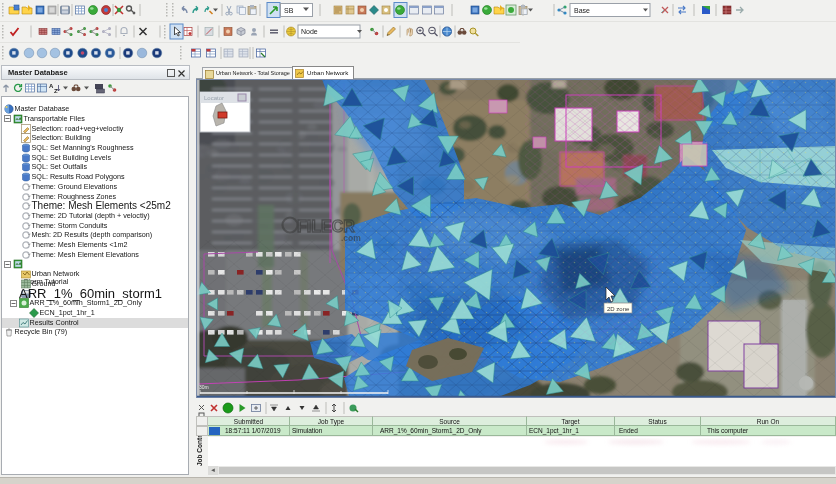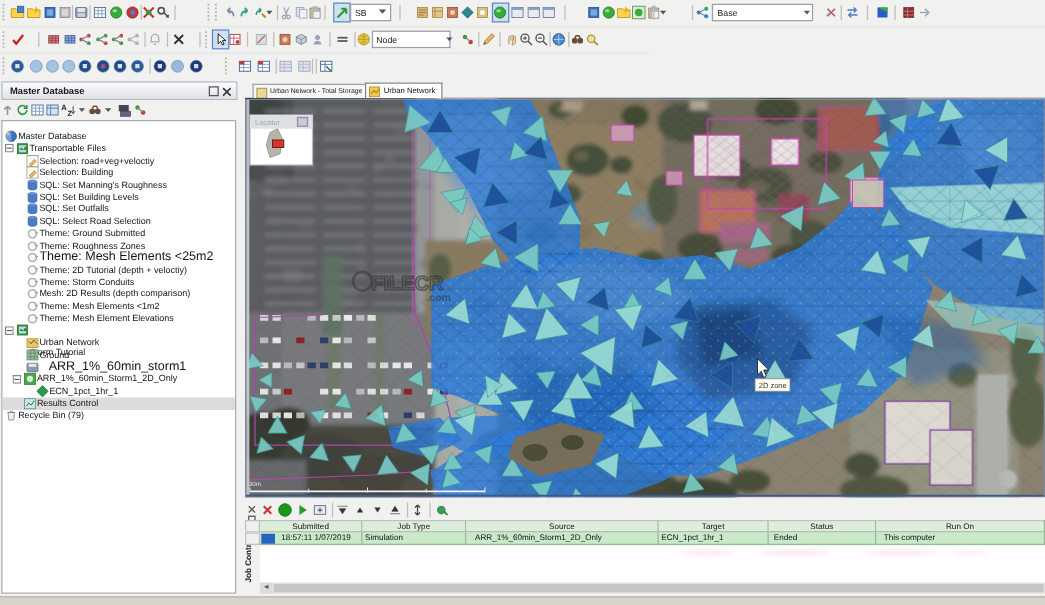--- a/index.html
+++ b/index.html
@@ -471,26 +471,26 @@
       <div class="abs" style="left:29.5px;top:55.7px;font-size:7.2px;color:#151515;white-space:nowrap;line-height:10px">SQL: Set Building Levels</div>
       <svg class="abs" style="left:19px;top:65.39999999999999px" width="10" height="10">
         <ellipse cx="5" cy="2.5" rx="3.5" ry="1.5" fill="#6a9ad8" stroke="#2a5a9a" stroke-width=".5"></ellipse>
         <path d="M1.5 2.5v5c0 .8 1.6 1.5 3.5 1.5s3.5-.7 3.5-1.5v-5" fill="#4a7ac8" stroke="#2a5a9a" stroke-width=".5"></path>
       </svg>
       <div class="abs" style="left:29.5px;top:65.39999999999999px;font-size:7.2px;color:#151515;white-space:nowrap;line-height:10px">SQL: Set Outfalls</div>
       <svg class="abs" style="left:19px;top:75.10000000000001px" width="10" height="10">
         <ellipse cx="5" cy="2.5" rx="3.5" ry="1.5" fill="#6a9ad8" stroke="#2a5a9a" stroke-width=".5"></ellipse>
         <path d="M1.5 2.5v5c0 .8 1.6 1.5 3.5 1.5s3.5-.7 3.5-1.5v-5" fill="#4a7ac8" stroke="#2a5a9a" stroke-width=".5"></path>
       </svg>
-      <div class="abs" style="left:29.5px;top:75.10000000000001px;font-size:7.2px;color:#151515;white-space:nowrap;line-height:10px">SQL: Select Road Selection</div>
+      <div class="abs" style="left:29.5px;top:75.10000000000001px;font-size:7.2px;color:#151515;white-space:nowrap;line-height:10px">SQL: Results Road Polygons</div>
       <svg class="abs" style="left:19px;top:84.8px" width="10" height="10">
         <circle cx="5" cy="5" r="3.2" fill="none" stroke="#b0b4ba" stroke-width="1.3"></circle>
         <path d="M8.2 5l1.3-1.3M8.2 5L6.9 3.7" stroke="#888" stroke-width=".7"></path>
       </svg>
-      <div class="abs" style="left:29.5px;top:84.8px;font-size:7.2px;color:#151515;white-space:nowrap;line-height:10px">Theme: Ground Submitted</div>
+      <div class="abs" style="left:29.5px;top:84.8px;font-size:7.2px;color:#151515;white-space:nowrap;line-height:10px">Theme: Ground Elevations</div>
       <svg class="abs" style="left:19px;top:94.50000000000001px" width="10" height="10">
         <circle cx="5" cy="5" r="3.2" fill="none" stroke="#b0b4ba" stroke-width="1.3"></circle>
         <path d="M8.2 5l1.3-1.3M8.2 5L6.9 3.7" stroke="#888" stroke-width=".7"></path>
       </svg>
       <div class="abs" style="left:29.5px;top:94.50000000000001px;font-size:7.2px;color:#151515;white-space:nowrap;line-height:10px">Theme: Roughness Zones</div>
       <svg class="abs" style="left:19px;top:104.2px" width="10" height="10">
         <circle cx="5" cy="5" r="3.2" fill="none" stroke="#b0b4ba" stroke-width="1.3"></circle>
         <path d="M8.2 5l1.3-1.3M8.2 5L6.9 3.7" stroke="#888" stroke-width=".7"></path>
       </svg>
       <div class="abs" style="left:29.5px;top:104.2px;font-size:10px;color:#151515;white-space:nowrap;line-height:10px">Theme: Mesh Elements &lt;25m2</div>
@@ -536,21 +536,21 @@
       <div class="abs" style="left:29.5px;top:172.09999999999997px;font-size:7.2px;color:#151515;white-space:nowrap;line-height:10px">Urban Network</div>
       <svg class="abs" style="left:19px;top:181.8px" width="10" height="10">
         <rect x="0.5" y="1" width="9" height="8" fill="#9ab89a" stroke="#5a7a5a" stroke-width=".5"></rect>
         <path d="M0.5 3.5h9M0.5 6.5h9M3.5 1v8M6.5 1v8" stroke="#5a7a5a" stroke-width=".5"></path>
       </svg>
       <div class="abs" style="left:29.5px;top:181.8px;font-size:7.2px;color:#151515;white-space:nowrap;line-height:10px">Ground</div>
       <svg class="abs" style="left:19px;top:191.5px" width="10" height="10">
         <rect x="0.5" y="1.5" width="9" height="7" rx="1" fill="#8a9ab0" stroke="#5a6a80" stroke-width=".5"></rect>
         <rect x="2" y="2" width="6" height="2.5" fill="#e8e8e8"></rect>
       </svg>
-      <div class="abs" style="left:37px;top:191.5px;font-size:10px;color:#151515;white-space:nowrap;line-height:10px">ARR_1%_60min_storm1</div>
+      <div class="abs" style="left:17px;top:191.5px;font-size:13px;color:#151515;white-space:nowrap;line-height:10px">ARR_1%_60min_storm1</div>
       <svg class="abs" style="left:8px;top:202.7px" width="7" height="7">
         <rect x="0.5" y="0.5" width="6" height="6" fill="#fff" stroke="#888"></rect>
         <path d="M1.5 3.5h4" stroke="#444" stroke-width=".8"></path>
       </svg>
       <svg class="abs" style="left:17px;top:201.2px" width="10" height="10">
         <rect x="0.5" y="0.5" width="9" height="9" fill="#4aaa4a" stroke="#2a7a2a" stroke-width=".6"></rect>
         <circle cx="5" cy="5" r="2.5" fill="#d8f0d8"></circle>
       </svg>
       <div class="abs" style="left:27.5px;top:201.2px;font-size:7.2px;color:#151515;white-space:nowrap;line-height:10px">ARR_1%_60min_Storm1_2D_Only</div>
       <svg class="abs" style="left:27px;top:210.89999999999998px" width="10" height="10">

